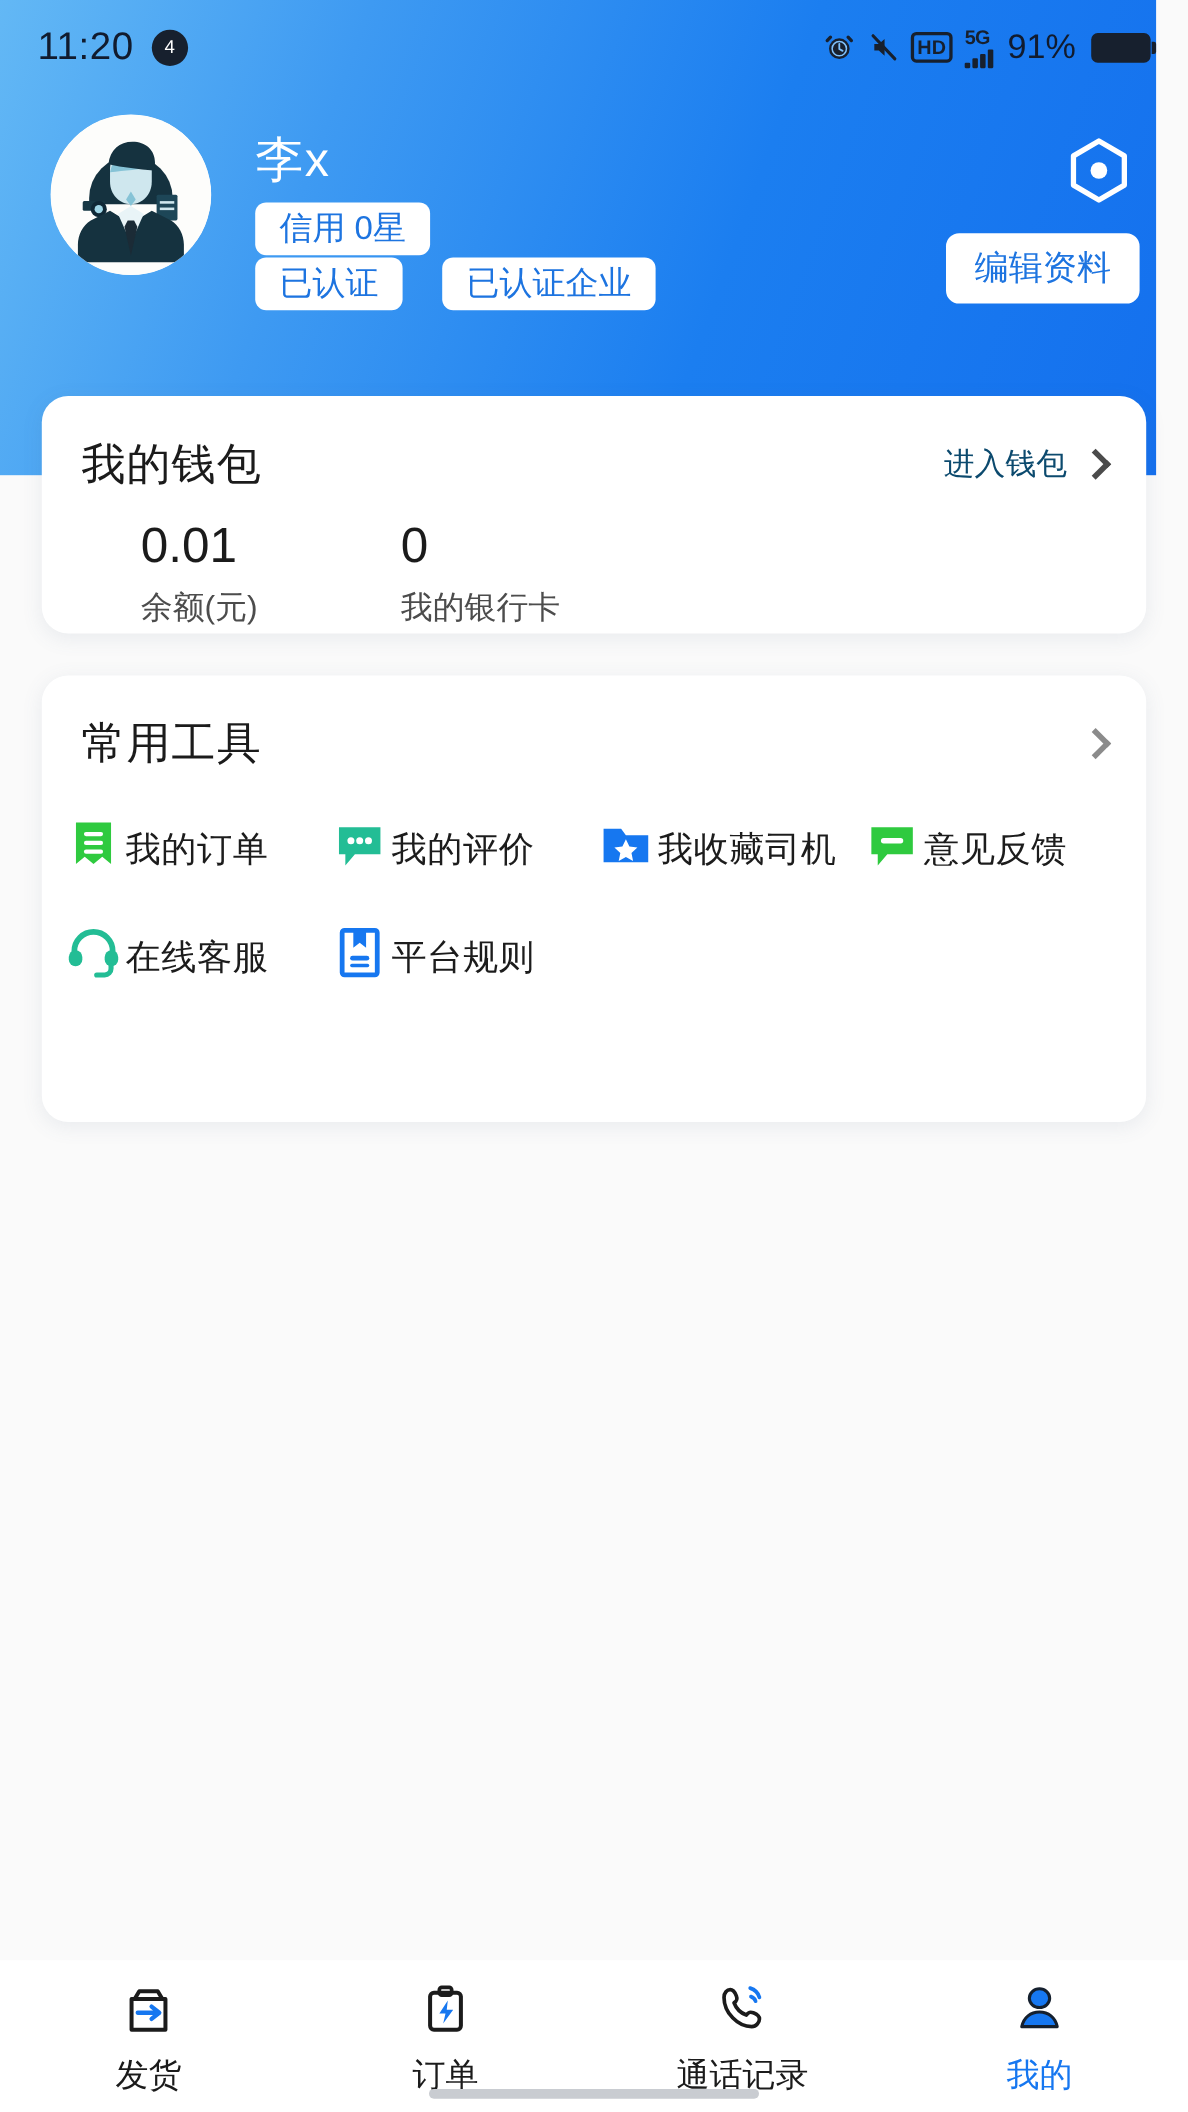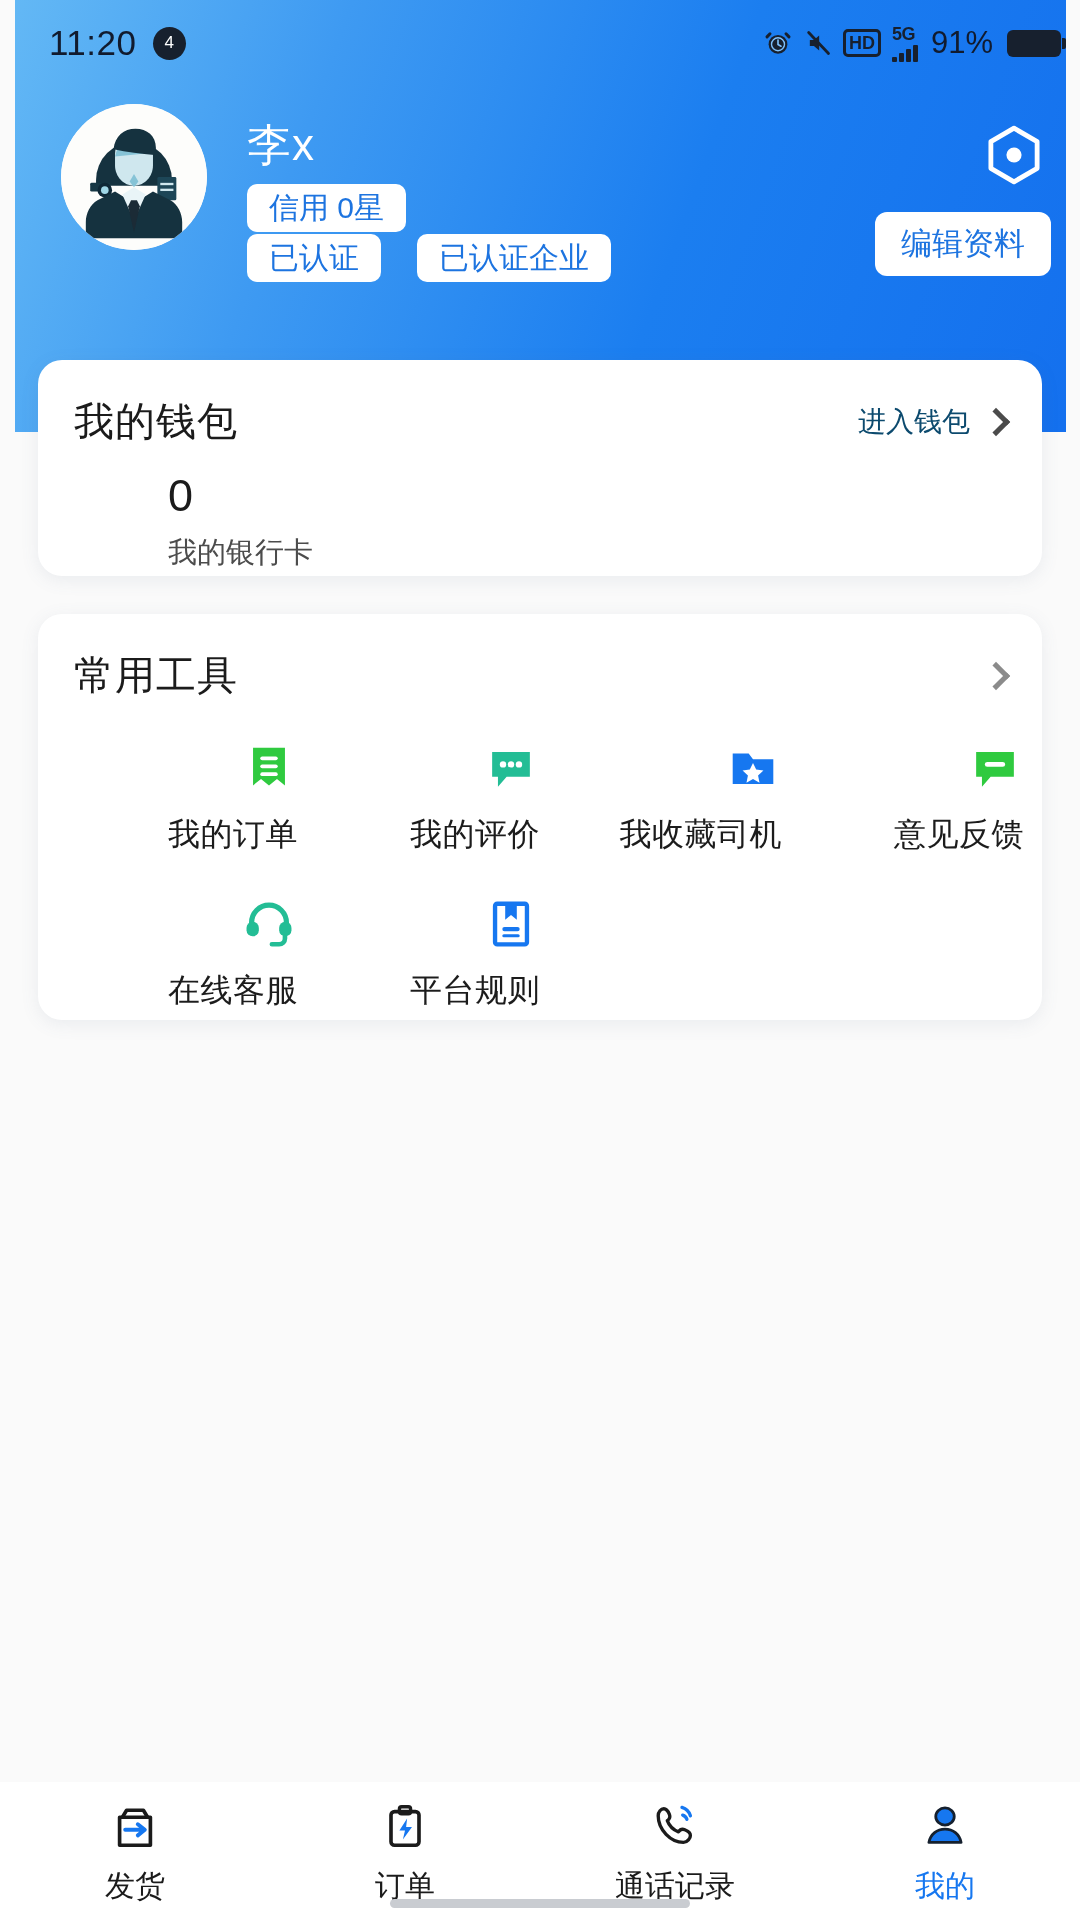--- a/index.html
+++ b/index.html
@@ -5,21 +5,21 @@
   * { margin:0; padding:0; box-sizing:border-box; }
   html, body {
     width:1080px; height:1920px;
     font-family:"Liberation Sans","DejaVu Sans",sans-serif;
     background:#fafafa; overflow:hidden;
   }
   .phone { position:relative; width:1080px; height:1920px; background:#fafafa; }
 
   
   .header {
-    position:absolute; top:0; left:15px; width:1051px; height:432px;
+    position:absolute; top:0; left:0; width:1051px; height:432px;
     background:linear-gradient(110deg,#63b8f5 0%,#3e9af2 28%,#1b7ef0 62%,#1470ee 100%);
   }
   .statusbar {
     position:absolute; top:0; left:0; width:1080px; height:86px;
     display:flex; align-items:center; justify-content:space-between;
     padding:0 34px;
   }
   .sb-left { display:flex; align-items:center; gap:16px; }
   .sb-time { font-size:35px; color:#111b2e; letter-spacing:0.5px; font-weight:400; }
   .sb-badge {
@@ -100,21 +100,21 @@
   .wstat { text-align:left; }
   .wstat.s1 { padding-left:90px; }
   .wstat.s2 { padding-left:130px; }
   .wstat-val { font-size:45px; color:#1b1b1b; line-height:1.1; }
   .wstat-lbl { font-size:29px; color:#4c4c4c; margin-top:12px; }
 
   .tool-grid {
     display:grid; grid-template-columns:repeat(4,1fr);
     row-gap:36px; padding:34px 18px 0 18px;
   }
-  .tool { display:flex; flex-direction:column; align-items:flex-end; }
+  .tool { display:flex; flex-direction:row; align-items:flex-start; }
   .tool-ico { height:62px; display:flex; align-items:center; justify-content:center; }
   .tool-lbl { font-size:32px; color:#1c1c1c; margin-top:14px; letter-spacing:0.5px; }
 
   
   .tabbar {
     position:absolute; left:0; bottom:0; width:1080px; height:138px;
     background:#ffffff; display:flex; align-items:flex-start;
     padding-top:14px;
   }
   .tab { flex:1; display:flex; flex-direction:column; align-items:center; }
@@ -215,20 +215,24 @@
 
   <div class="card wallet">
     <div class="card-head">
       <span class="card-title">我的钱包</span>
       <span class="card-link">
         <span class="card-link-text">进入钱包</span>
         <span class="chev"></span>
       </span>
     </div>
     <div class="wallet-stats">
+      <div class="wstat s1">
+        <div class="wstat-val">0.01</div>
+        <div class="wstat-lbl">余额(元)</div>
+      </div>
       <div class="wstat s2">
         <div class="wstat-val">0</div>
         <div class="wstat-lbl">我的银行卡</div>
       </div>
     </div>
   </div>
 
   <div class="card tools">
     <div class="card-head">
       <span class="card-title">常用工具</span>

